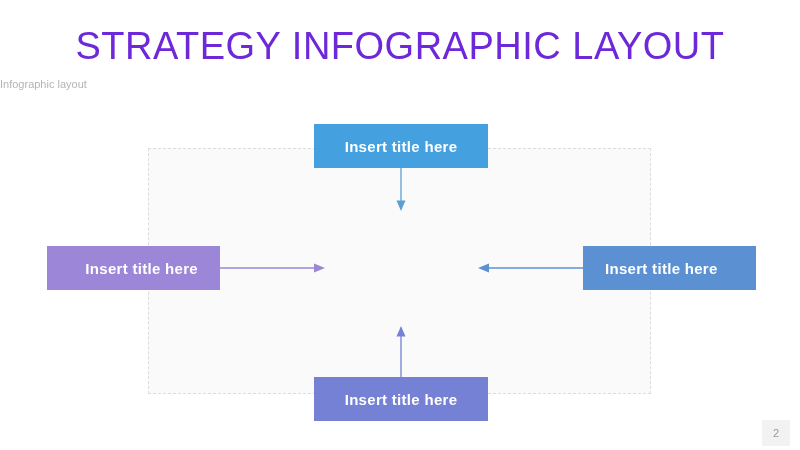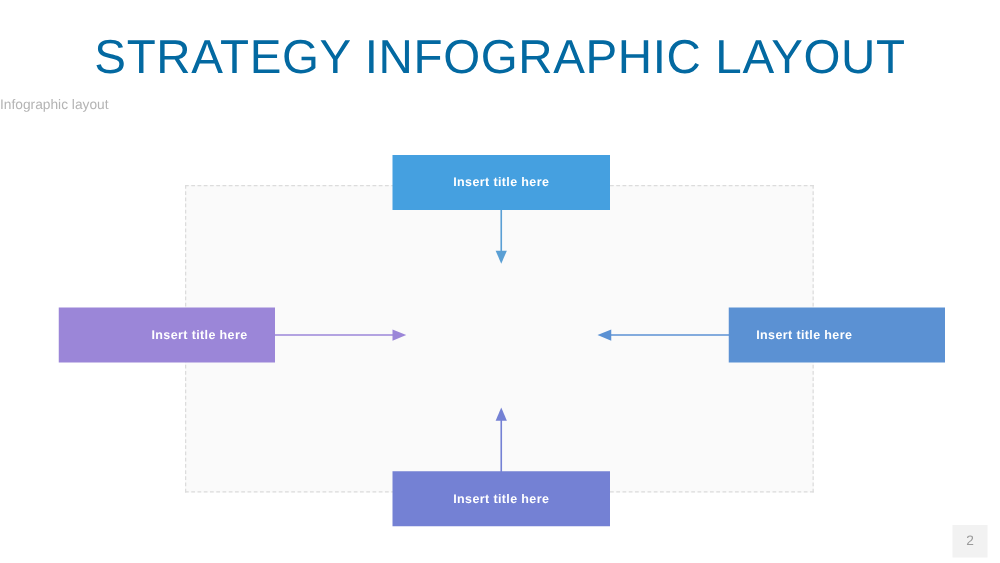--- a/index.html
+++ b/index.html
@@ -26,21 +26,21 @@
   
   #page-title {
     position: absolute;
     left: 0;
     top: 25px;
     width: 800px;
     text-align: center;
     font-size: 38px;
     font-weight: 400;
     letter-spacing: 0.5px;
-    color: #0369a1;
+    color: #6d28d9;
     white-space: nowrap;
   }
   #page-subtitle {
     position: absolute;
     left: 0;
     top: 78px;
     width: 800px;
     font-size: 11px;
     font-weight: 400;
     color: #b4b4b4;
@@ -77,21 +77,21 @@
     font-weight: 400;
   }
 
   
   .node-box {
     position: absolute;
     height: 44px;
     display: flex;
     align-items: center;
     color: #ffffff;
-    font-size: 10px;
+    font-size: 15px;
     font-weight: bold;
     letter-spacing: 0.3px;
   }
   .node-box.center-text { justify-content: center; }
   .node-box.right-text  { justify-content: flex-end; padding-right: 22px; box-sizing: border-box; }
   .node-box.left-text   { justify-content: flex-start; padding-left: 22px; box-sizing: border-box; }
 
   #node-top    { left: 314px; top: 124px; width: 174px; }
   #node-left   { left: 47px;  top: 246px; width: 173px; }
   #node-right  { left: 583px; top: 246px; width: 173px; }

